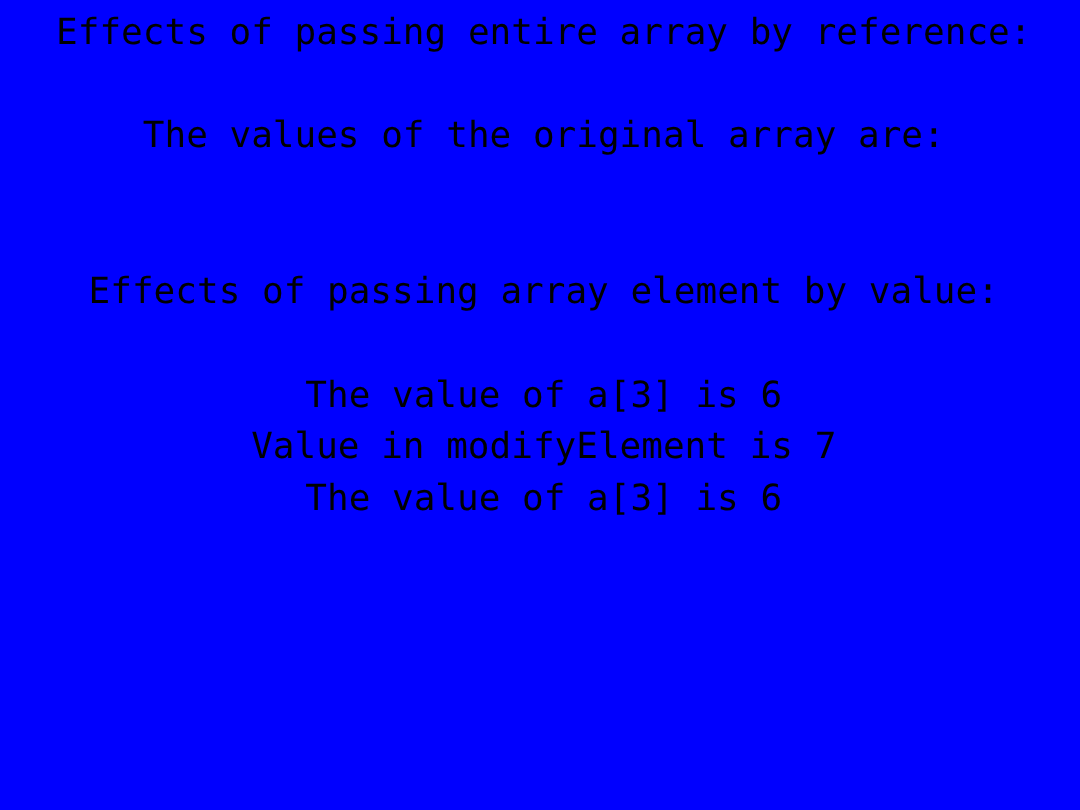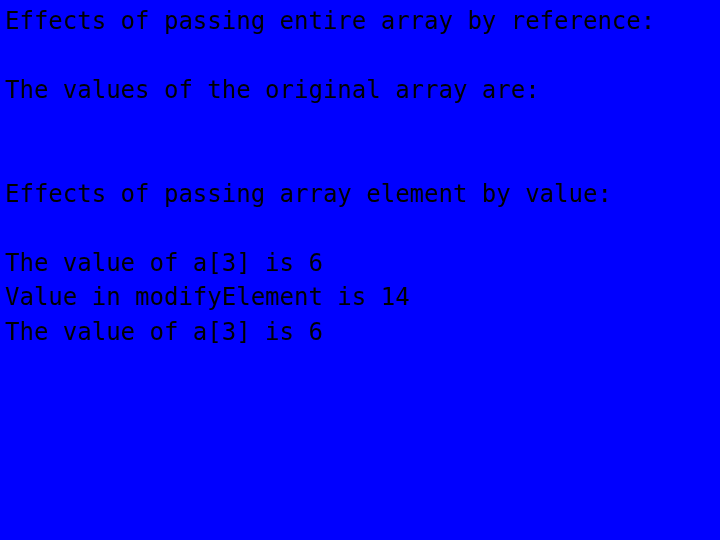--- a/index.html
+++ b/index.html
@@ -36,31 +36,32 @@
     line-height: 34.5px;
     color: #000000;
     margin: 0;
     padding: 0;
   }
   .console-line.blank {
     color: transparent;
   }
   .console-block {
     display: block;
+    text-align: center;
   }
 </style>
 </head>
 <body style="background: rgb(0, 0, 255);">
 
 <div id="console-screen" style="background: rgb(0, 0, 255); color: rgb(0, 0, 0);">
   <div class="console-block">
     <span class="console-line">Effects of passing entire array by reference:</span>
     <span class="console-line blank"></span>
     <span class="console-line">The values of the original array are:</span>
     <span class="console-line blank"></span>
     <span class="console-line blank"></span>
     <span class="console-line">Effects of passing array element by value:</span>
     <span class="console-line blank"></span>
     <span class="console-line">The value of a[3] is 6</span>
-    <span class="console-line">Value in modifyElement is 14</span>
+    <span class="console-line">Value in modifyElement is 7</span>
     <span class="console-line">The value of a[3] is 6</span>
   </div>
 </div>
 
 </body></html>

